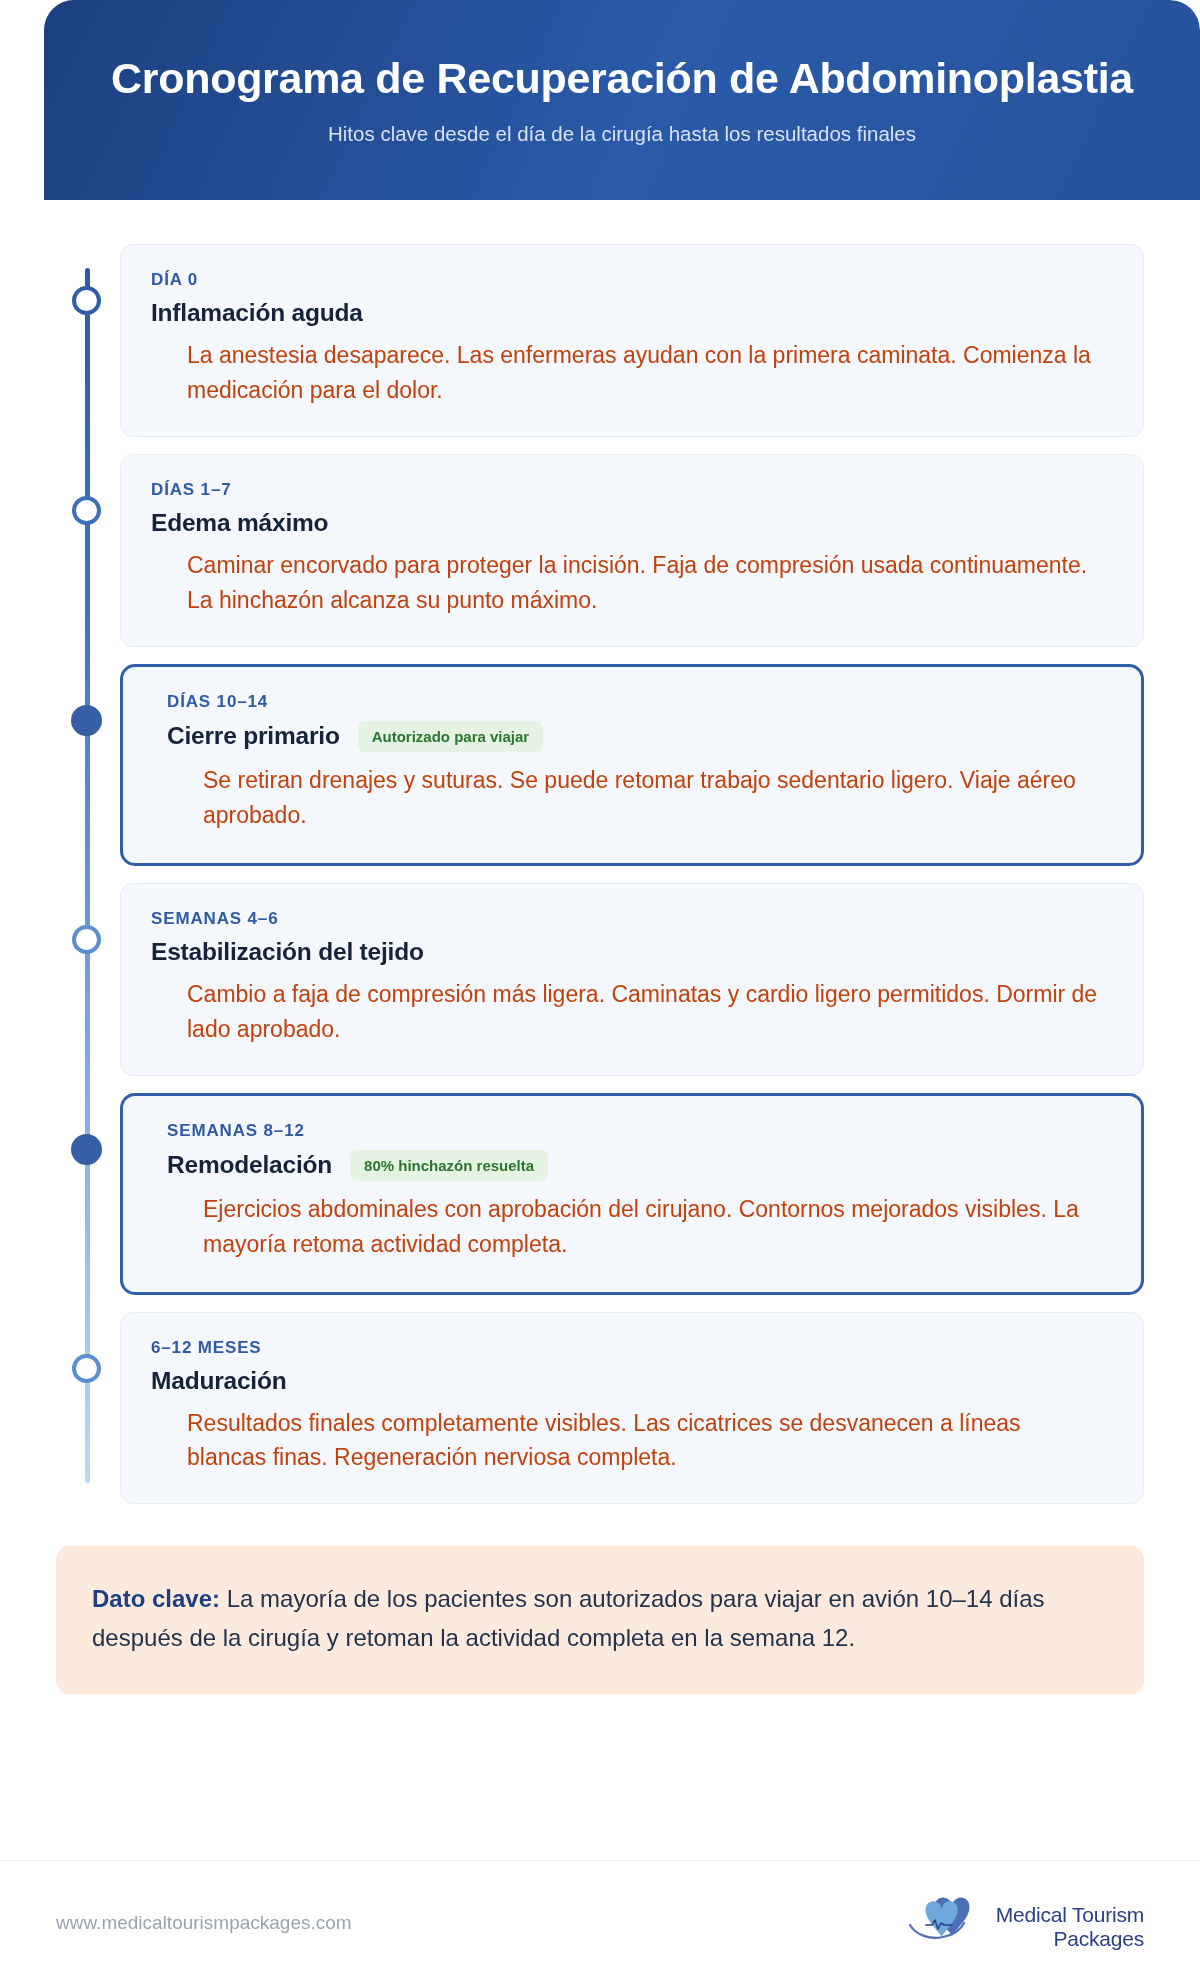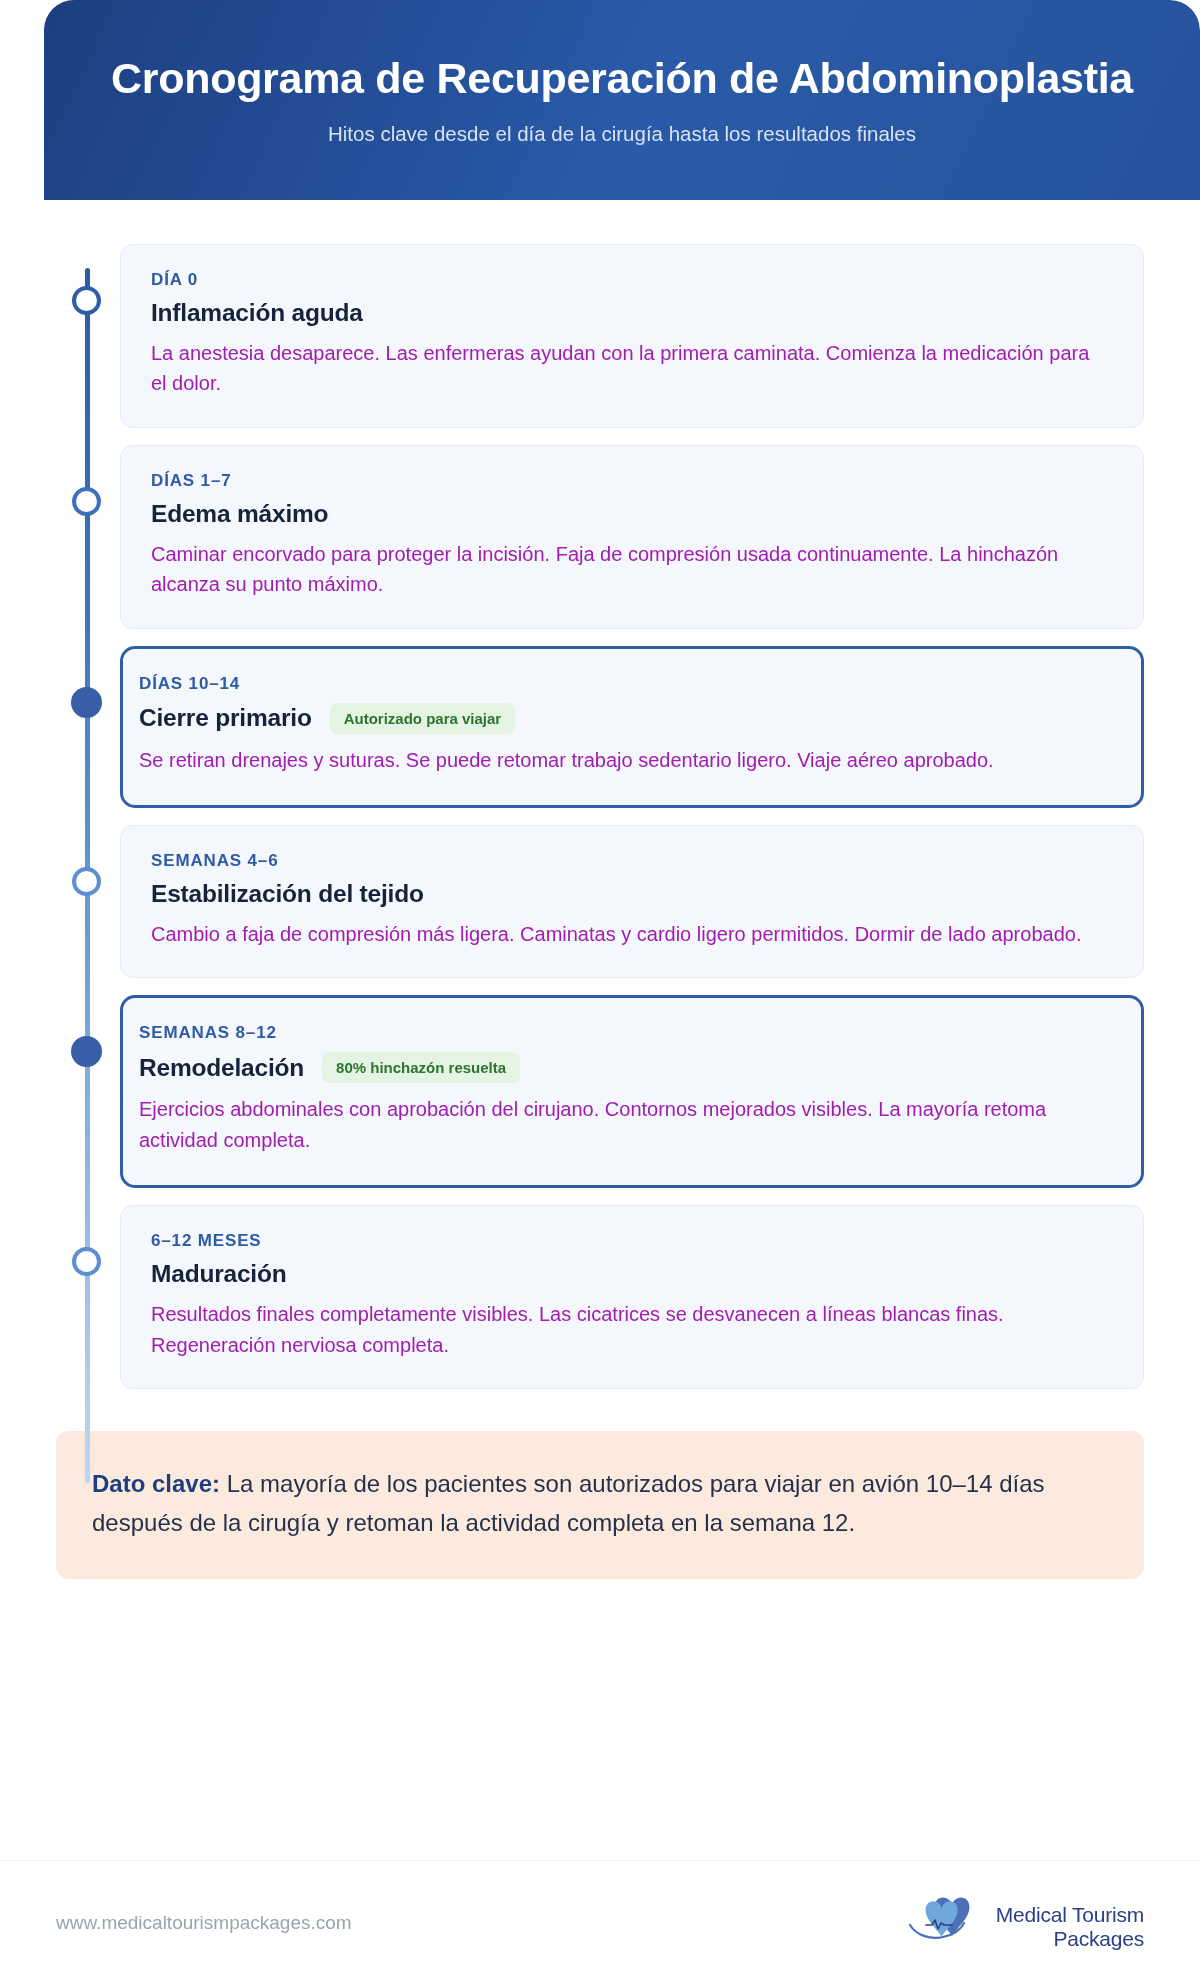--- a/index.html
+++ b/index.html
@@ -101,21 +101,21 @@
     background: #f4f8fc;
     border: 1px solid #e4ebf3;
     border-radius: 13px;
     padding: 25px 38px 28px 30px;
     min-height: 100px;
   }
   .card.highlight {
     background: #f4f8fc;
     border: 3px solid #2f5da8;
     border-radius: 15px;
-    padding: 25px 28px 30px 16px;
+    padding: 25px 28px 30px 44px;
   }
 
   .eyebrow {
     color: #2f5aa4;
     font-size: 17px;
     font-weight: bold;
     letter-spacing: 0.85px;
     text-transform: uppercase;
     margin-bottom: 9px;
   }
@@ -137,24 +137,25 @@
     background: #e4f3e2;
     color: #2c7430;
     font-size: 15px;
     font-weight: bold;
     padding: 7px 14px;
     border-radius: 7px;
     white-space: nowrap;
   }
 
   .card-desc {
-    color: #a21caf;
-    font-size: 20px;
+    color: #c2410c;
+    font-size: 23px;
     line-height: 1.52;
     max-width: 1000px;
+    margin-left: 36px;
   }
 
   
   .keyfact {
     margin: 42px 56px 0 56px;
     background: #fdeade;
     border-radius: 13px;
     padding: 34px 36px 36px 36px;
   }
   .keyfact-text {

